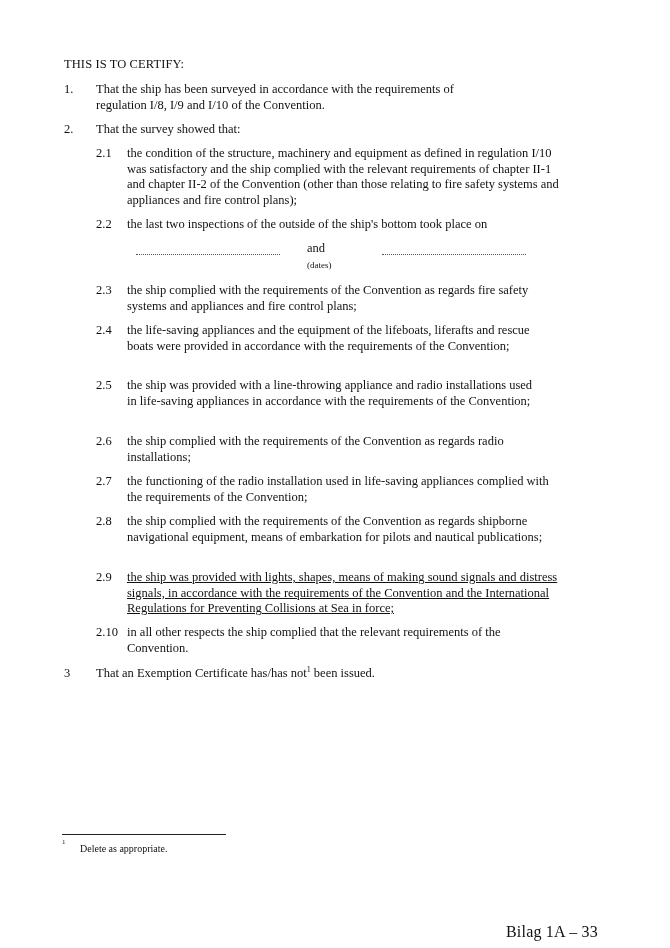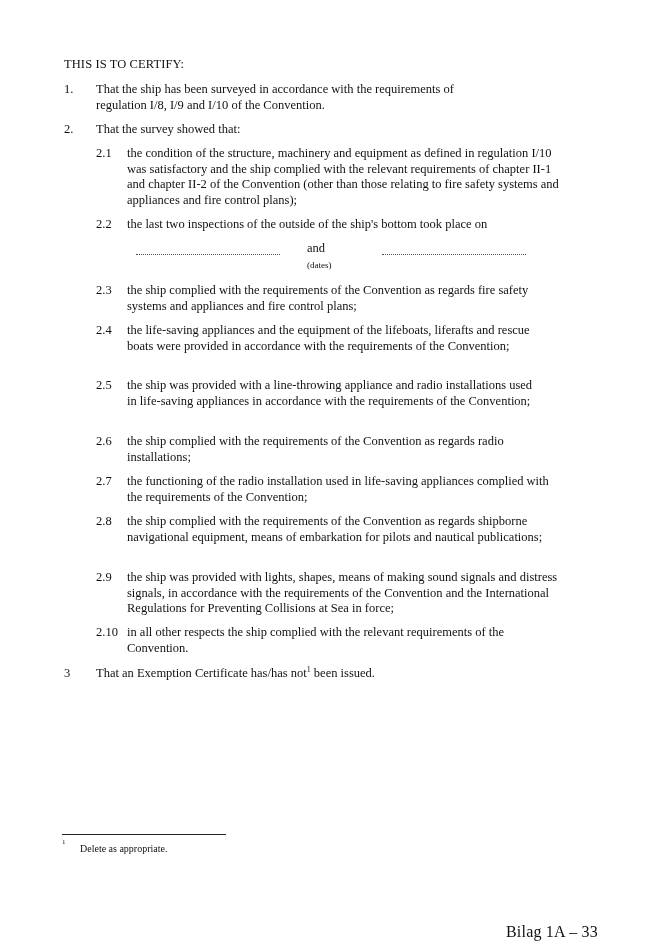--- a/index.html
+++ b/index.html
@@ -163,26 +163,26 @@
     <span class="txt" style="width:432px;">the functioning of the radio installation used in life-saving appliances complied with the requirements of the Convention;</span>
   </div>
 
   <div class="item lvl2" style="top:514px;">
     <span class="num">2.8</span>
     <span class="txt" style="width:436px;">the ship complied with the requirements of the Convention as regards shipborne navigational equipment, means of embarkation for pilots and nautical publications;</span>
   </div>
 
   <div class="item lvl2" style="top:570px;">
     <span class="num">2.9</span>
-    <span class="txt" style="width:436px;">the ship was provided with lights, shapes, means of making sound signals and distress signals, in accordance with the requirements of the Convention and the International Regulations for Preventing Collisions at Sea in force;</span>
+    <span class="txt" style="width:436px;text-decoration:underline;">the ship was provided with lights, shapes, means of making sound signals and distress signals, in accordance with the requirements of the Convention and the International Regulations for Preventing Collisions at Sea in force;</span>
   </div>
 
   <div class="item lvl2" style="top:625px;">
     <span class="num">2.10</span>
-    <span class="txt" style="width:420px;">in all other respects the ship complied with the relevant requirements of the Convention.</span>
+    <span class="txt" style="width:420px;">in all other respects the ship complied that the relevant requirements of the Convention.</span>
   </div>
 
   <div class="item lvl1" style="top:666px;">
     <span class="num">3</span>
     <span class="txt" style="white-space:nowrap;"><span>That an Exemption Certificate has/has not</span><sup>1</sup><span> been issued.</span></span>
   </div>
 
   <div class="fn-rule"></div>
   <div class="fn">
     <span class="fn-mark">1</span>

